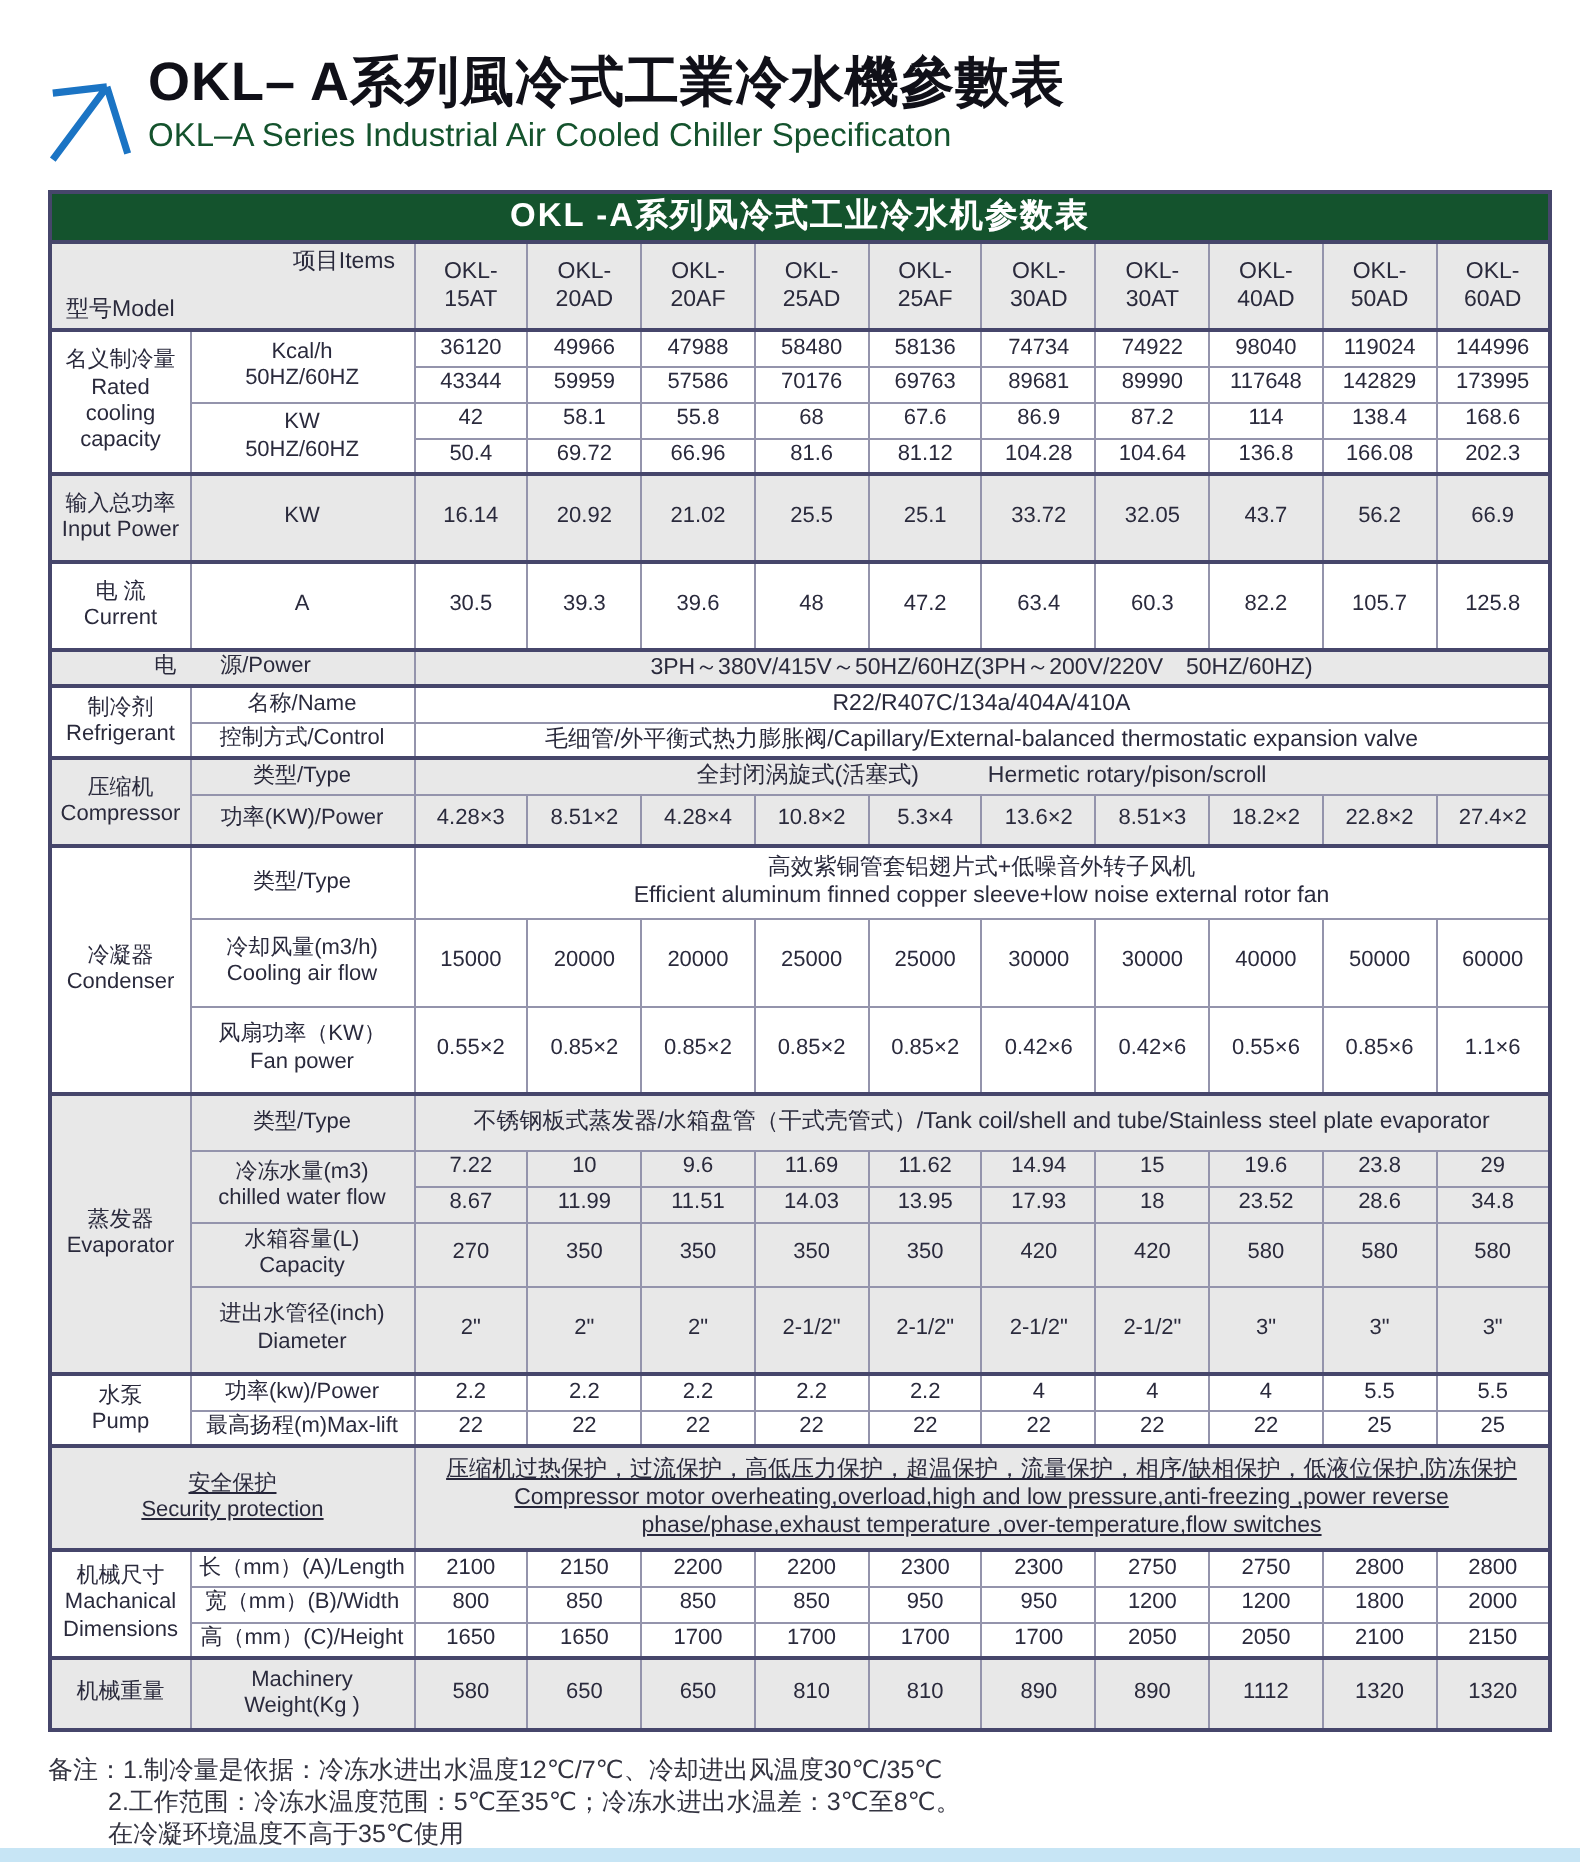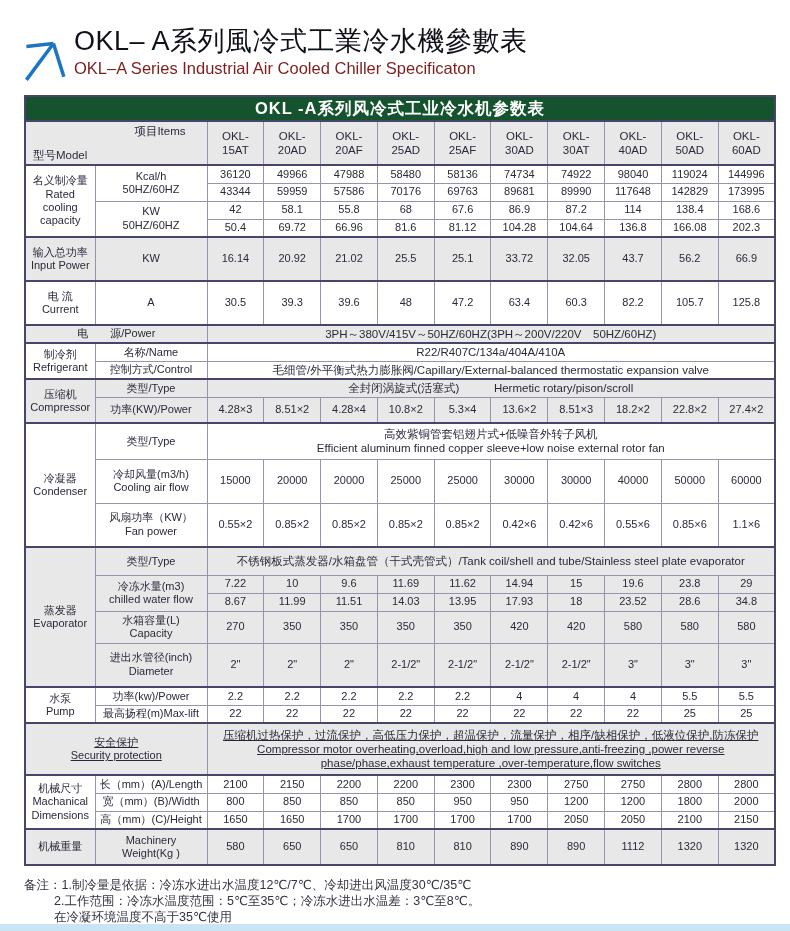--- a/index.html
+++ b/index.html
@@ -4,22 +4,22 @@
 <style>
   html,body{margin:0;padding:0;}
   body{
     width:790px;height:931px;background:#ffffff;position:relative;overflow:hidden;
     font-family:"Liberation Sans","DejaVu Sans",sans-serif;color:#26263a;
   }
   
   .brand{display:flex;align-items:flex-start;padding:26px 0 0 16px;}
   .logo{width:52px;height:56px;flex:0 0 auto;margin-top:4px;}
   .titles{margin-left:6px;}
-  .t-zh{font-size:27px;font-weight:normal;color:#101018;line-height:1.15;letter-spacing:0.5px;}
-  .t-en{font-size:16.5px;color:#7f1d1d;margin-top:2px;}
+  .t-zh{font-size:27px;font-weight:bold;color:#101018;line-height:1.15;letter-spacing:0.5px;}
+  .t-en{font-size:16.5px;color:#14532d;margin-top:2px;}
   
   table.spec{border-collapse:collapse;table-layout:fixed;width:750px;margin:9px 0 0 24px;border:2px solid #46466b;}
   .spec th,.spec td{
     border:1px solid #9494ac;font-weight:normal;text-align:center;vertical-align:middle;
     white-space:pre-line;font-size:11px;line-height:1.22;padding:0 1px;color:#2a2a3c;
   }
   tr.sec > th, tr.sec > td{border-top:2px solid #46466b;}
   tr.g > th, tr.g > td{background:#e8e8e8;}
   tr.caption-row td{
     background:#14532d;color:#ffffff;font-size:16.5px;font-weight:bold;
@@ -31,21 +31,21 @@
   .h26{height:26px;} .h36{height:36px;} .h28{height:28px;} .h32{height:32px;}
   .h50{height:52px;text-decoration:underline;}
   
   td.corner{
     position:relative;
     background-image:linear-gradient(to bottom right,
       transparent calc(50% - 0.8px), #7a7a90 calc(50% - 0.8px),
       #7a7a90 calc(50% + 0.8px), transparent calc(50% + 0.8px));
   }
   td.corner .c-model{position:absolute;left:7px;bottom:2px;font-size:11.5px;}
-  td.corner .c-items{position:absolute;right:21px;top:2px;font-size:11.5px;}
+  td.corner .c-items{position:absolute;right:9px;top:2px;font-size:11.5px;}
   
   .notes{margin:11px 0 0 24px;font-size:12.5px;line-height:16px;color:#333340;}
   .notes > div{white-space:pre-line;}
   .notes > div:nth-child(n+2):nth-child(-n+5){padding-left:30px;}
   
   .strip{position:absolute;left:0;right:0;bottom:0;height:7px;background:#c7e5f5;}
 </style>
 </head>
 <body>
 

